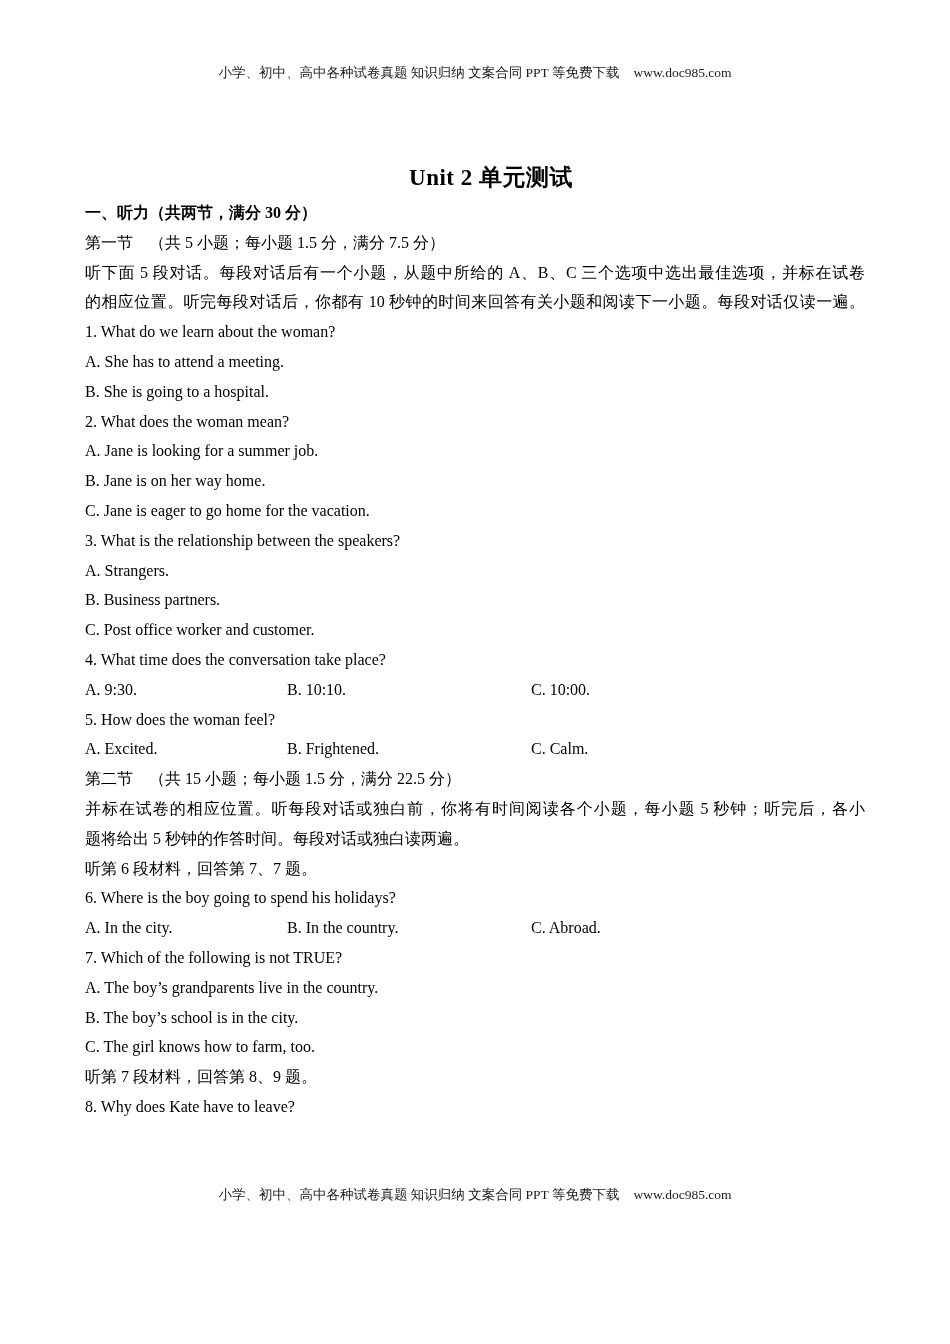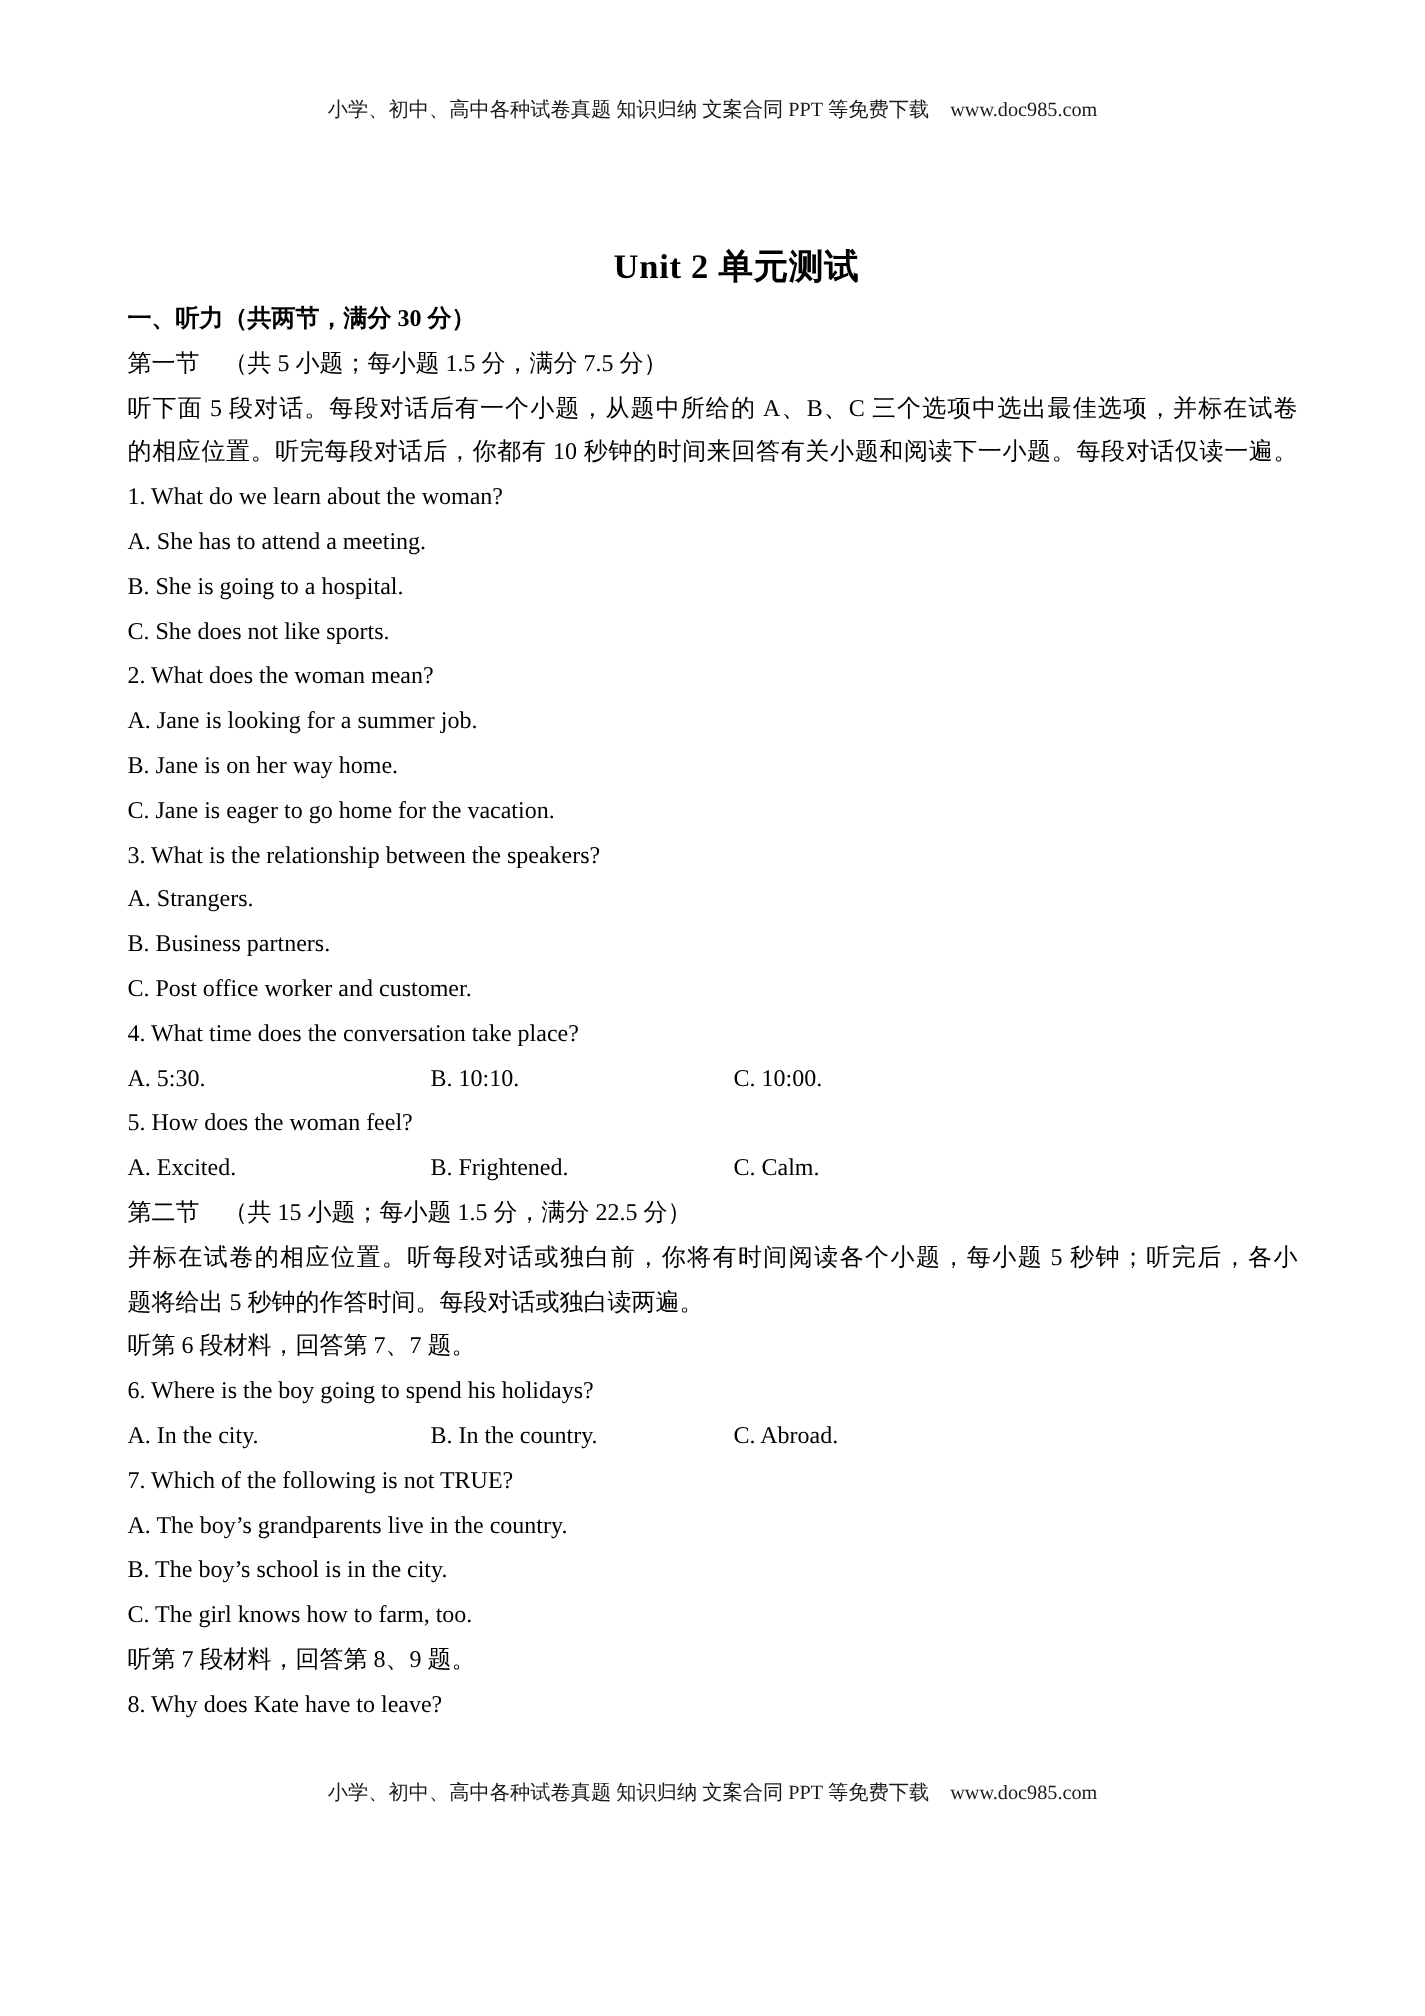--- a/index.html
+++ b/index.html
@@ -63,20 +63,21 @@
     text-align: justify;
     text-align-last: justify;
     overflow: hidden;
   }
   .line .col {
     display: inline-block;
     width: 202px;
   }
   .line .col:last-child {
     width: auto;
+    margin-left: 42px;
   }
 </style>
 </head>
 <body>
 
 <div class="page">
 
   <div class="header">
     <span>小学、初中、高中各种试卷真题 知识归纳 文案合同  PPT 等免费下载</span><span class="url-part">www.doc985.com</span>
   </div>
@@ -84,31 +85,30 @@
   <h1 class="title">Unit 2 单元测试</h1>
 
   <div class="content">
       <div class="line bold">一、听力（共两节，满分 30 分）</div>
       <div class="line">第一节　（共 5 小题；每小题 1.5 分，满分 7.5 分）</div>
       <div class="line justify">听下面 5 段对话。每段对话后有一个小题，从题中所给的 A、B、C 三个选项中选出最佳选项，并标在试卷</div>
       <div class="line justify">的相应位置。听完每段对话后，你都有 10 秒钟的时间来回答有关小题和阅读下一小题。每段对话仅读一遍。</div>
       <div class="line">1. What do we learn about the woman?</div>
       <div class="line">A. She has to attend a meeting.</div>
       <div class="line">B. She is going to a hospital.</div>
-      <div class="line">C. She does not like sports.</div>
       <div class="line">2. What does the woman mean?</div>
       <div class="line">A. Jane is looking for a summer job.</div>
       <div class="line">B. Jane is on her way home.</div>
       <div class="line">C. Jane is eager to go home for the vacation.</div>
       <div class="line">3. What is the relationship between the speakers?</div>
       <div class="line">A. Strangers.</div>
       <div class="line">B. Business partners.</div>
       <div class="line">C. Post office worker and customer.</div>
       <div class="line">4. What time does the conversation take place?</div>
-      <div class="line"><span class="col">A. 5:30.</span><span class="col">B. 10:10.</span><span class="col">C. 10:00.</span></div>
+      <div class="line"><span class="col">A. 9:30.</span><span class="col">B. 10:10.</span><span class="col">C. 10:00.</span></div>
       <div class="line">5. How does the woman feel?</div>
       <div class="line"><span class="col">A. Excited.</span><span class="col">B. Frightened.</span><span class="col">C. Calm.</span></div>
       <div class="line">第二节　（共 15 小题；每小题 1.5 分，满分 22.5 分）</div>
       <div class="line justify">并标在试卷的相应位置。听每段对话或独白前，你将有时间阅读各个小题，每小题 5 秒钟；听完后，各小</div>
       <div class="line">题将给出 5 秒钟的作答时间。每段对话或独白读两遍。</div>
       <div class="line">听第 6 段材料，回答第 7、7 题。</div>
       <div class="line">6. Where is the boy going to spend his holidays?</div>
       <div class="line"><span class="col">A. In the city.</span><span class="col">B. In the country.</span><span class="col">C. Abroad.</span></div>
       <div class="line">7. Which of the following is not TRUE?</div>
       <div class="line">A. The boy’s grandparents live in the country.</div>

